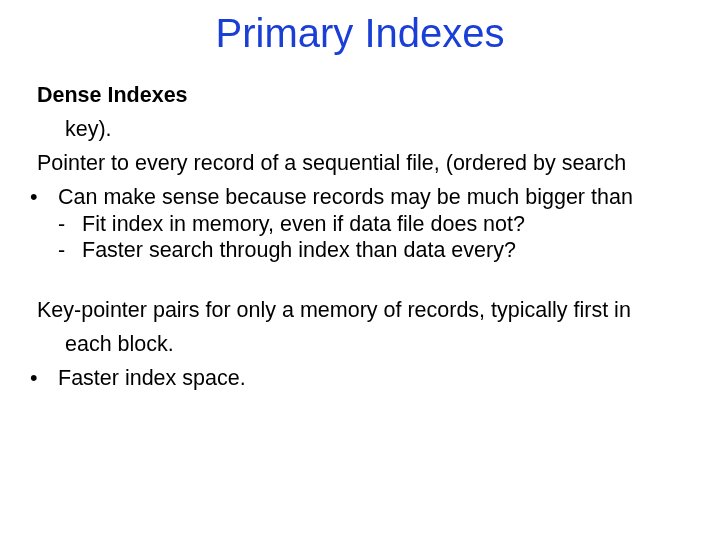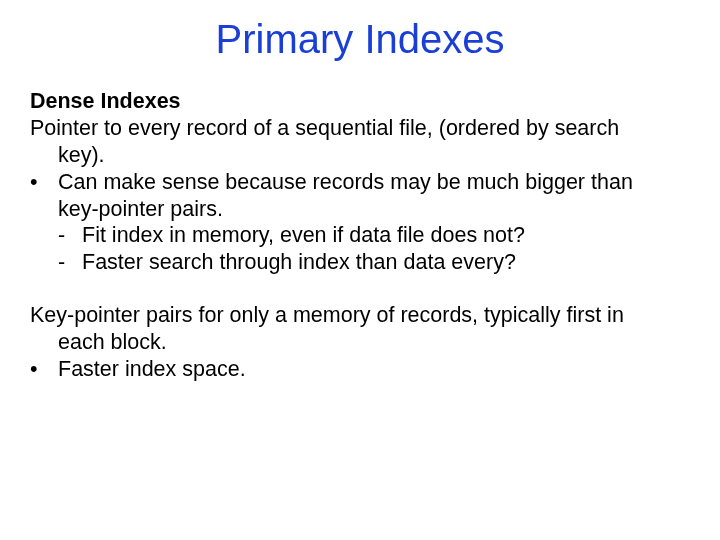--- a/index.html
+++ b/index.html
@@ -8,38 +8,38 @@
     width: 720px;
     height: 540px;
     background: #ffffff;
     font-family: Arial, Helvetica, sans-serif;
     color: #000000;
   }
   .slide {
     box-sizing: border-box;
     width: 720px;
     height: 536px;
-    padding: 11px 30px 20px 30px;
+    padding: 5px 30px 20px 30px;
   }
   .title {
     text-align: center;
     font-size: 40px;
     color: #1a3fd6;
     margin: 6px 0 26px 0;
     font-weight: normal;
   }
   .body {
     font-size: 21.5px;
     line-height: 1.25;
   }
   .section-header {
     font-weight: bold;
   }
   .para {
-    margin: 0;
+    margin: 7px;
   }
   .indent1 {
     padding-left: 28px;
   }
   .bullet-row {
     display: flex;
   }
   .bullet-mark {
     width: 28px;
     flex: 0 0 28px;
@@ -66,28 +66,27 @@
 <body>
 
 <div class="slide">
 
   <h1 class="title">Primary Indexes</h1>
 
   <div class="body">
 
     <div class="para section-header">Dense Indexes</div>
 
+    <div class="para indent1">key).</div>
     <div class="para">Pointer to every record of a sequential file, (ordered by search</div>
-    <div class="para indent1">key).</div>
 
     <div class="bullet-row">
       <div class="bullet-mark">•</div>
       <div class="bullet-text">Can make sense because records may be much bigger than</div>
     </div>
-    <div class="para indent1">key-pointer pairs.</div>
 
     <div class="dash-row">
       <div class="dash-mark">-</div>
       <div class="dash-text">Fit index in memory, even if data file does not?</div>
     </div>
     <div class="dash-row">
       <div class="dash-mark">-</div>
       <div class="dash-text">Faster search through index than data every?</div>
     </div>
 

